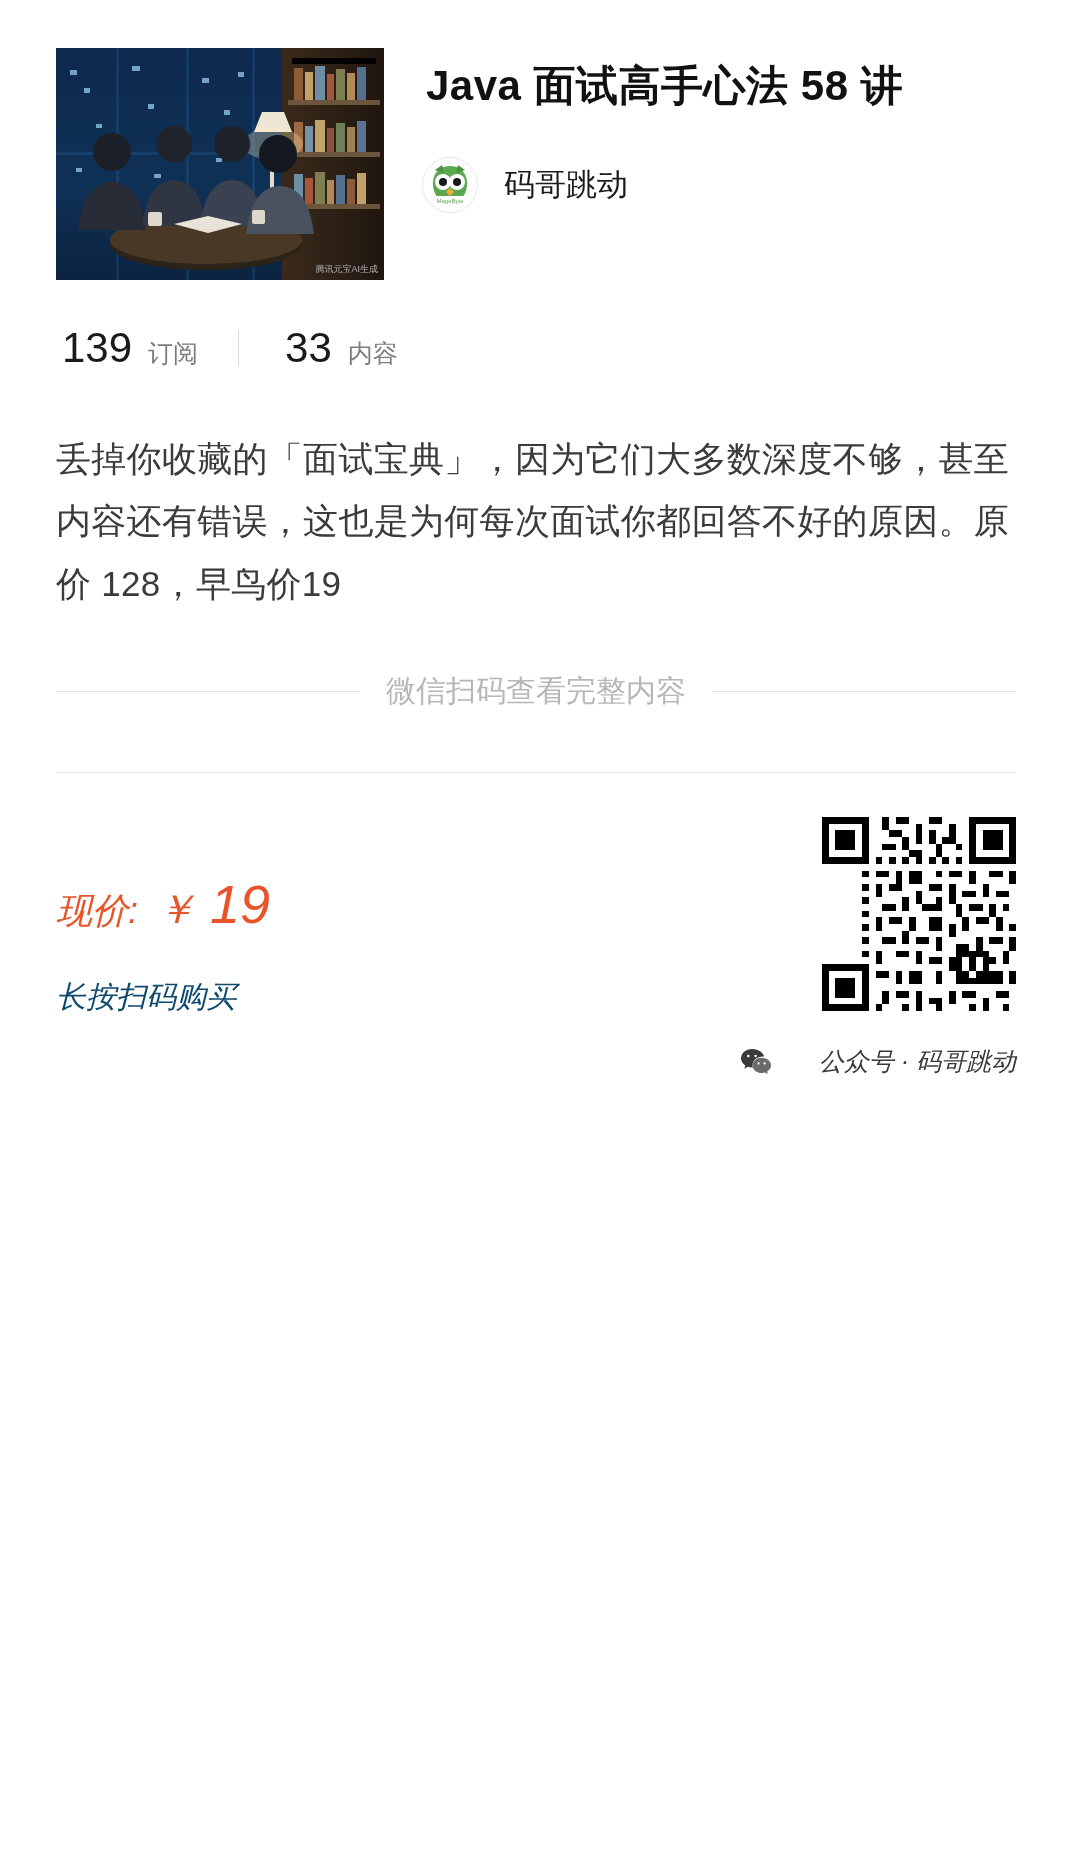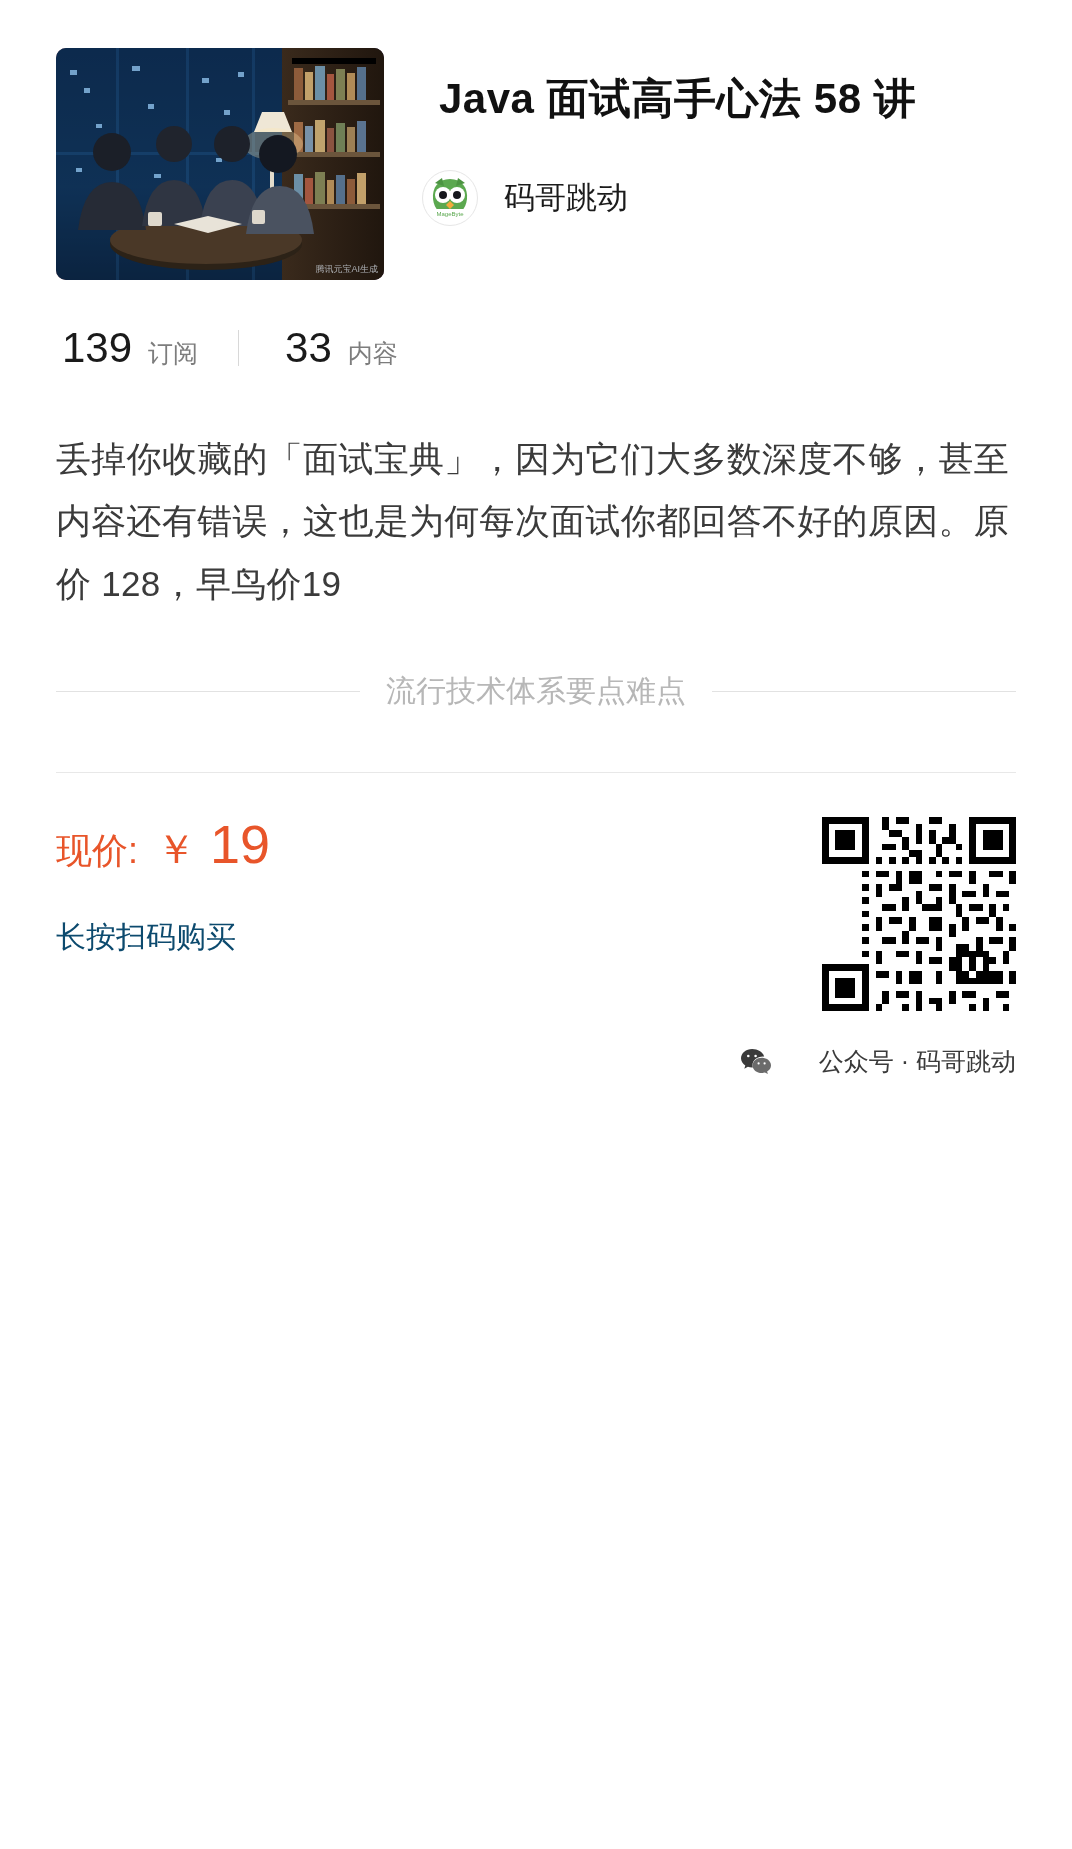--- a/index.html
+++ b/index.html
@@ -27,42 +27,42 @@
   
   .header {
     display: flex;
     padding: 48px 56px 0 56px;
     box-sizing: border-box;
   }
 
   .cover {
     width: 328px;
     height: 232px;
-    border-radius: 10px;
+    border-radius: 0;
     overflow: hidden;
     flex: 0 0 auto;
     position: relative;
     background: #fca5a5;
   }
   .cover svg { display: block; }
 
   .header-right {
     padding-left: 38px;
     padding-top: 6px;
     flex: 1 1 auto;
     min-width: 0;
   }
 
   .title {
     font-size: 42px;
     line-height: 1.35;
     font-weight: bold;
     color: #111111;
     letter-spacing: 0.5px;
-    margin: 17px;
+    margin: 4px;
   }
 
   .author-row {
     display: flex;
     align-items: center;
     margin-top: 42px;
   }
   .avatar {
     width: 54px;
     height: 54px;
@@ -148,22 +148,23 @@
   
   .footer-divider {
     margin: 60px 56px 0 56px;
     height: 1px;
     background: #e8e8e8;
   }
 
   .footer {
     padding: 44px 56px 0 56px;
     display: flex;
-    align-items: flex-start;
+    align-items: center;
     box-sizing: border-box;
+    font-style: italic;
   }
   .price-block { flex: 1 1 auto; }
   .price-row {
     display: flex;
     align-items: baseline;
   }
   .price-label {
     font-size: 36px;
     color: #e8552a;
     font-weight: 500;
@@ -362,21 +363,21 @@
       <span class="stat-label">内容</span>
     </div>
   </div>
 
   <div class="desc">
     <p>丢掉你收藏的「面试宝典」，因为它们大多数深度不够，甚至内容还有错误，这也是为何每次面试你都回答不好的原因。原价 128，早鸟价19</p>
   </div>
 
   <div class="scan-hint">
     <div class="scan-line"></div>
-    <div class="scan-text">流行技术体系要点难点</div>
+    <div class="scan-text">微信扫码查看完整内容</div>
     <div class="scan-line"></div>
   </div>
 
   <div class="footer-divider"></div>
 
   <div class="footer">
     <div class="price-block">
       <div class="price-row">
         <span class="price-label">现价:</span>
         <span class="price-symbol">￥</span>

